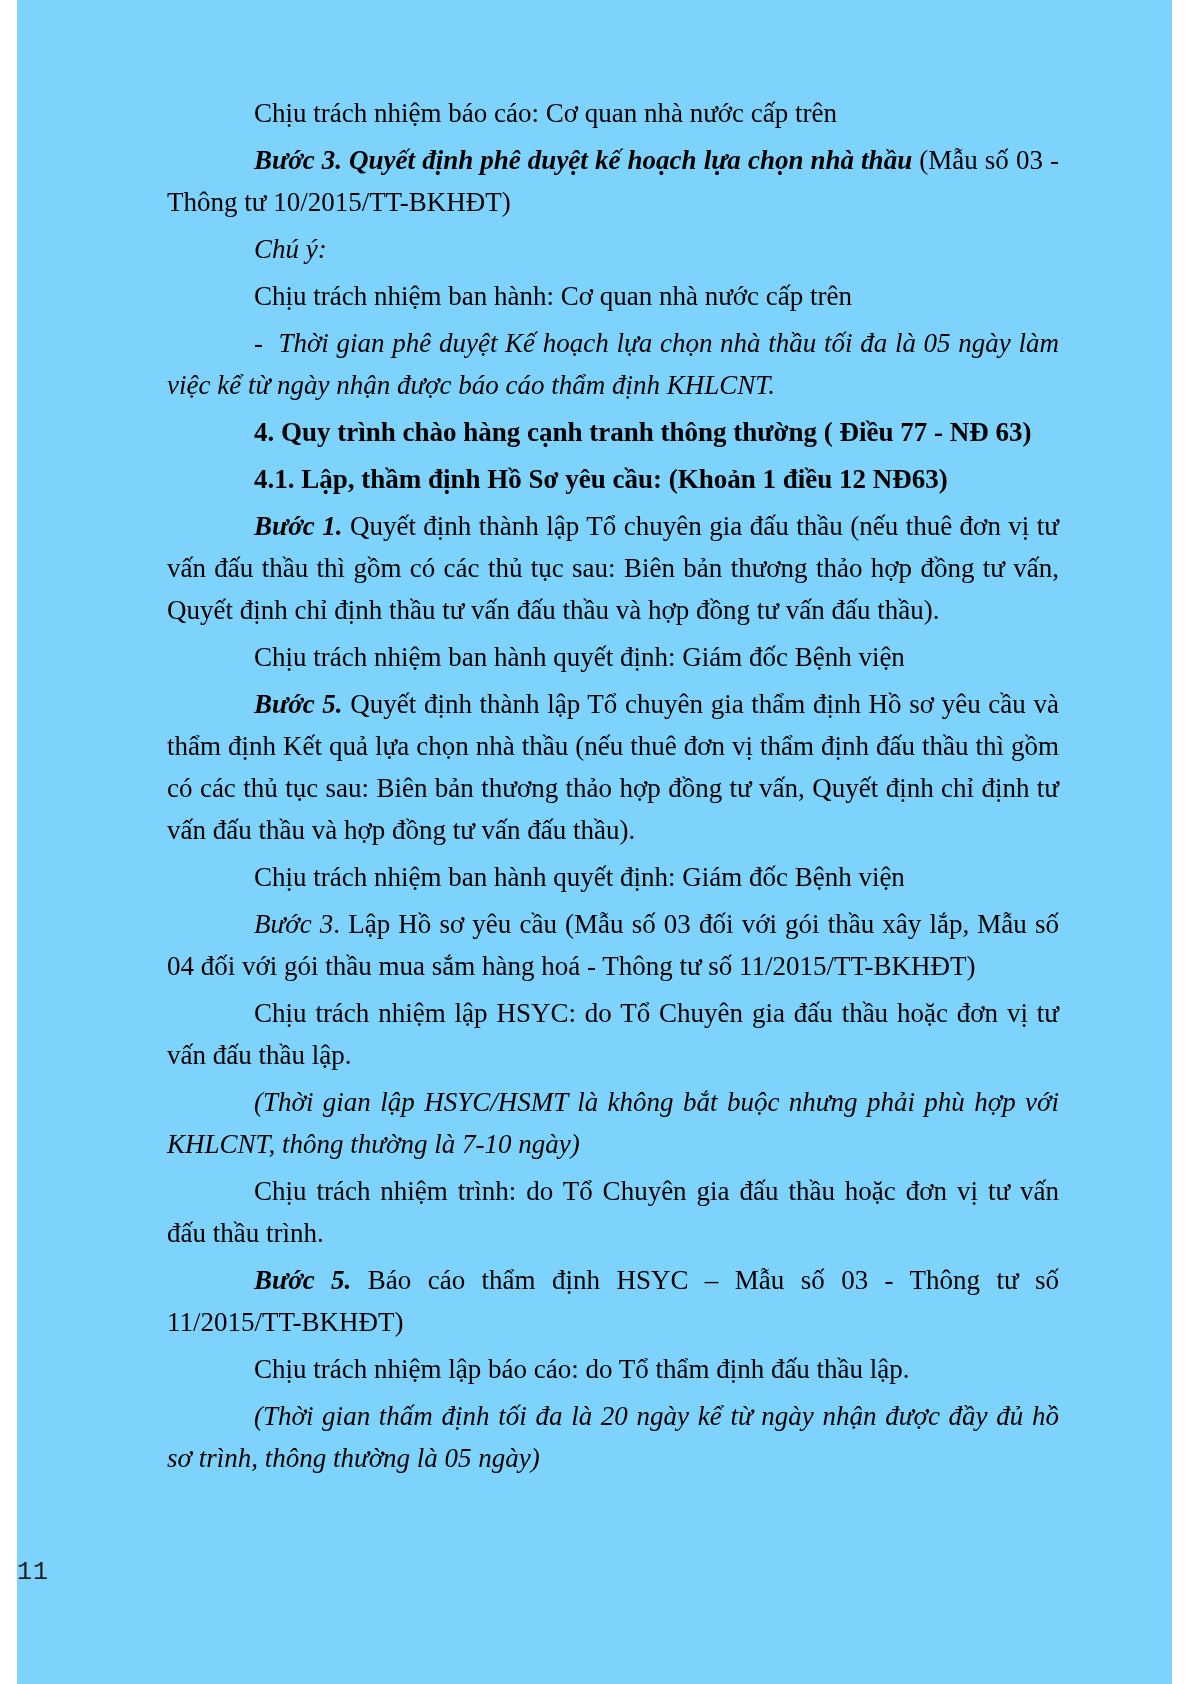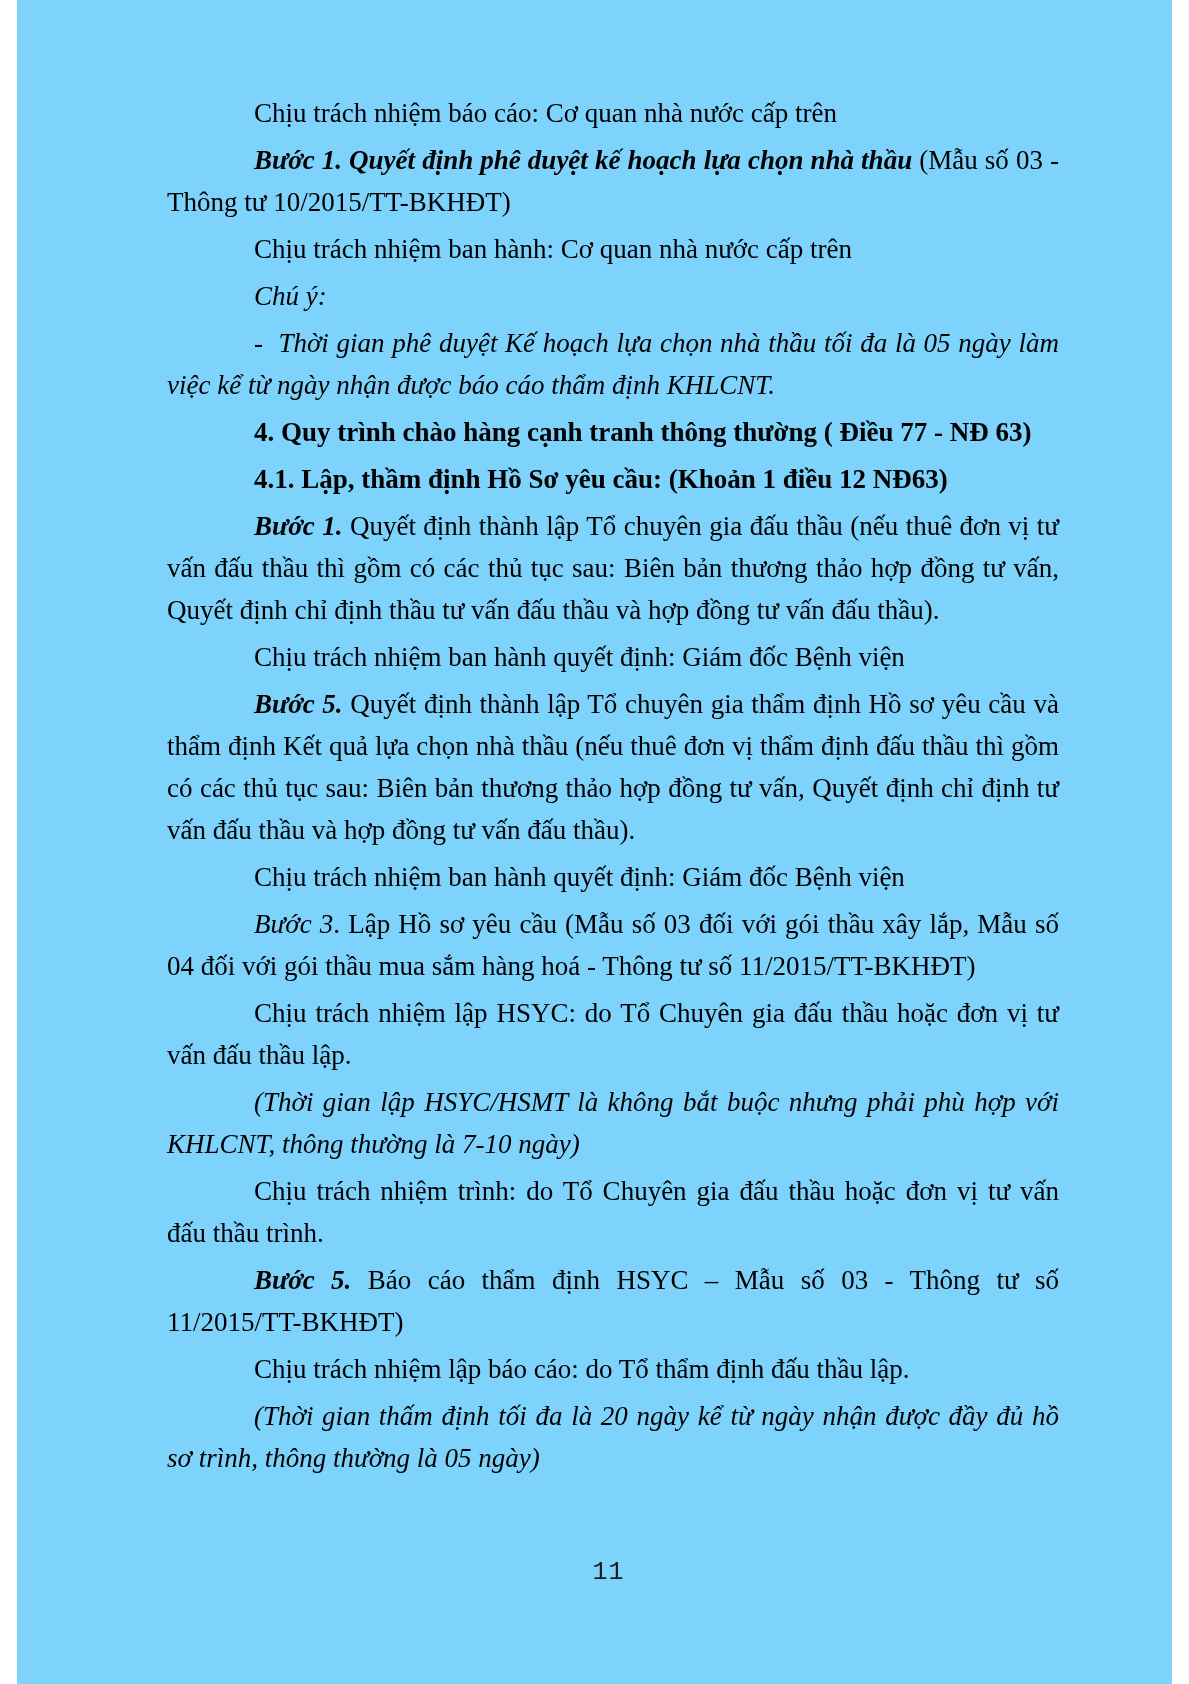--- a/index.html
+++ b/index.html
@@ -32,42 +32,41 @@
     color: #000000;
   }
   .para:first-child { margin-top: 0; }
   .para.align-left { text-align: left; }
   .run-n  { font-style: normal; font-weight: 400; }
   .run-i  { font-style: italic; font-weight: 400; }
   .run-b  { font-style: normal; font-weight: 700; }
   .run-bi { font-style: italic; font-weight: 700; }
   .footer {
     position: absolute;
-    left: 14px;
+    left: 0;
     top: 1558px;
     width: 100%;
-    text-align: center;
   }
   .page-number {
     font-family: "Liberation Mono", "DejaVu Sans Mono", monospace;
     font-size: 25px;
     color: #1a1a1a;
     letter-spacing: 1px;
   }
 </style>
 </head>
 <body>
 
 <div class="page">
   <div class="content">
 
   <p class="para align-justify"><span class="run-n">Chịu trách nhiệm báo cáo: Cơ quan nhà nước cấp trên</span></p>
-      <p class="para align-justify"><span class="run-bi">Bước 1. Quyết định phê duyệt kế hoạch lựa chọn nhà thầu</span><span class="run-n"> (Mẫu số 03 - Thông tư 10/2015/TT-BKHĐT)</span></p>
+      <p class="para align-justify"><span class="run-bi">Bước 3. Quyết định phê duyệt kế hoạch lựa chọn nhà thầu</span><span class="run-n"> (Mẫu số 03 - Thông tư 10/2015/TT-BKHĐT)</span></p>
+      <p class="para align-justify"><span class="run-i">Chú ý:</span></p>
       <p class="para align-justify"><span class="run-n">Chịu trách nhiệm ban hành: Cơ quan nhà nước cấp trên</span></p>
-      <p class="para align-justify"><span class="run-i">Chú ý:</span></p>
       <p class="para align-justify"><span class="run-i">-&nbsp; Thời gian phê duyệt Kế hoạch lựa chọn nhà thầu tối đa là 05 ngày làm việc kể từ ngày nhận được báo cáo thẩm định KHLCNT.</span></p>
       <p class="para align-left"><span class="run-b">4. Quy trình chào hàng cạnh tranh thông thường ( Điều 77 - NĐ 63)</span></p>
       <p class="para align-left"><span class="run-b">4.1. Lập, thầm định Hồ Sơ yêu cầu: (Khoản 1 điều 12 NĐ63)</span></p>
       <p class="para align-justify"><span class="run-bi">Bước 1.</span><span class="run-n"> Quyết định thành lập Tổ chuyên gia đấu thầu (nếu thuê đơn vị tư vấn đấu thầu thì gồm có các thủ tục sau: Biên bản thương thảo hợp đồng tư vấn, Quyết định chỉ định thầu tư vấn đấu thầu và hợp đồng tư vấn đấu thầu).</span></p>
       <p class="para align-justify"><span class="run-n">Chịu trách nhiệm ban hành quyết định: Giám đốc Bệnh viện</span></p>
       <p class="para align-justify"><span class="run-bi">Bước 5.</span><span class="run-n"> Quyết định thành lập Tổ chuyên gia thẩm định Hồ sơ yêu cầu và thẩm định Kết quả lựa chọn nhà thầu (nếu thuê đơn vị thẩm định đấu thầu thì gồm có các thủ tục sau: Biên bản thương thảo hợp đồng tư vấn, Quyết định chỉ định tư vấn đấu thầu và hợp đồng tư vấn đấu thầu).</span></p>
       <p class="para align-justify"><span class="run-n">Chịu trách nhiệm ban hành quyết định: Giám đốc Bệnh viện</span></p>
       <p class="para align-justify"><span class="run-i">Bước 3</span><span class="run-n">. Lập Hồ sơ yêu cầu (Mẫu số 03 đối với gói thầu xây lắp, Mẫu số 04 đối với gói thầu mua sắm hàng hoá - Thông tư số 11/2015/TT-BKHĐT)</span></p>
       <p class="para align-justify"><span class="run-n">Chịu trách nhiệm lập HSYC: do Tổ Chuyên gia đấu thầu hoặc đơn vị tư vấn đấu thầu lập.</span></p>
       <p class="para align-justify"><span class="run-i">(Thời gian lập HSYC/HSMT là không bắt buộc nhưng phải phù hợp với KHLCNT, thông thường là 7-10 ngày)</span></p>

